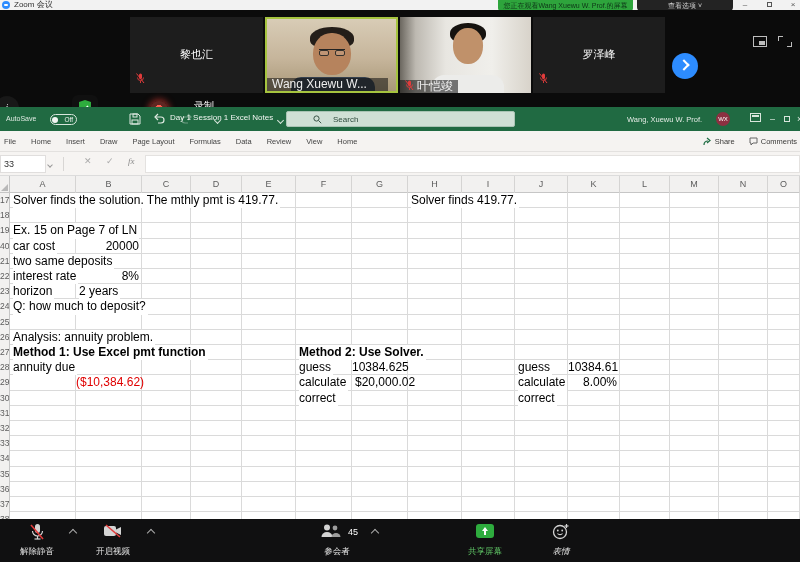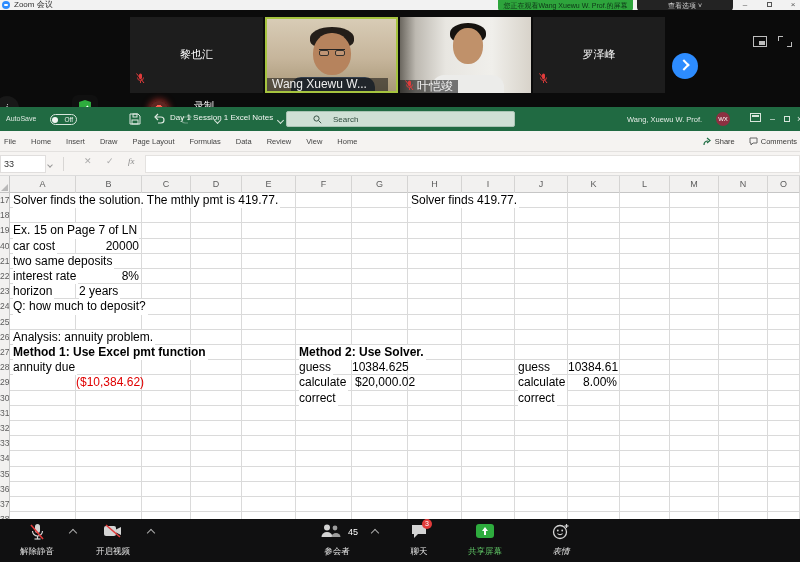--- a/index.html
+++ b/index.html
@@ -408,27 +408,20 @@
         <circle cx="7" cy="4.5" r="3" fill="#d4d4d4"></circle>
           <path d="M1.5 14 a5.5 5 0 0 1 11 0z" fill="#d4d4d4"></path>
         <circle cx="15" cy="5" r="2.4" fill="#9d9d9d"></circle>
           <path d="M11.5 14 a4.5 4 0 0 1 9 0z" fill="#9d9d9d"></path>
       </svg>
       <span class="count" style="left:42px;">45</span>
       <div class="zlabel">参会者</div>
     </div>
     <div class="chev" style="left:372px;"></div>
 
-    <div class="zbtn" style="left:396px;width:46px;">
-      <svg class="zicon" width="18" height="16" viewBox="0 0 18 16">
-        <path d="M2 2 h14 v9 h-8 l-4 4 v-4 h-2 z" fill="#d4d4d4"></path>
-      </svg>
-      <span class="badge" style="left:26px;top:0;">3</span>
-      <div class="zlabel">聊天</div>
-    </div>
 
     <div class="zbtn" style="left:452px;width:66px;">
       <svg class="zicon" width="20" height="16" viewBox="0 0 20 16">
         <rect x="1" y="1" width="18" height="14" rx="3" fill="#2eac3e"></rect>
         <path d="M10 4 L13 8 h-2 v4 h-2 V8 h-2 z" fill="#fff"></path>
       </svg>
       <div class="zlabel green-label">共享屏幕</div>
     </div>
 
     <div class="zbtn" style="left:538px;width:46px;font-style:italic;">

